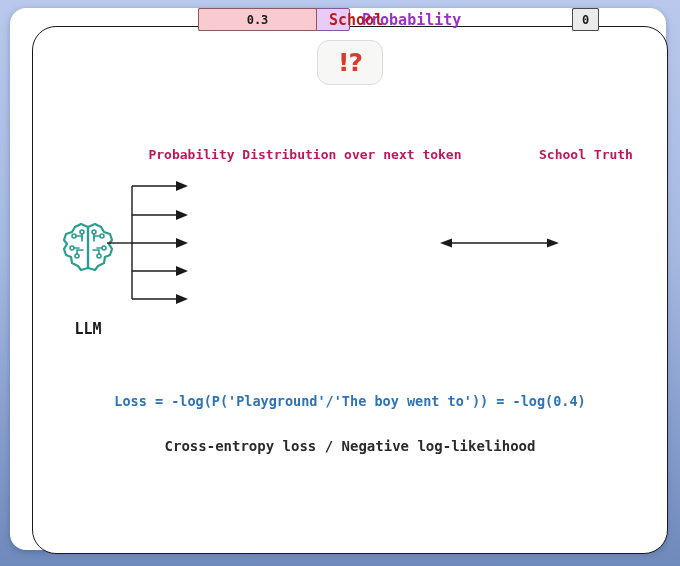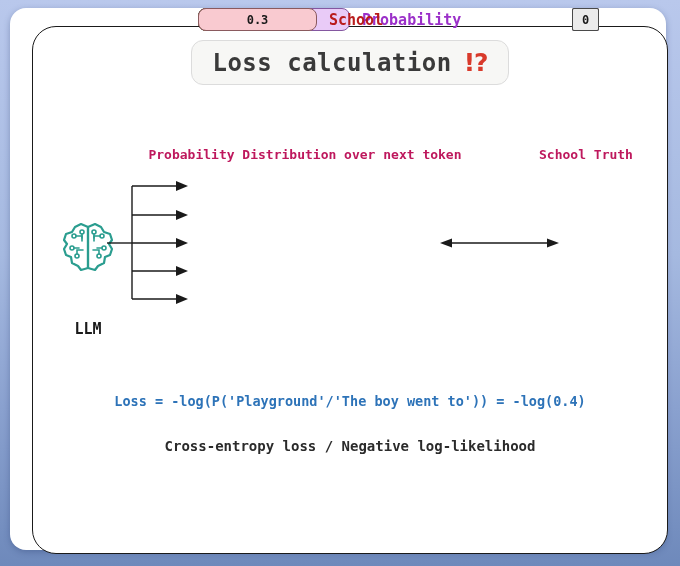--- a/index.html
+++ b/index.html
@@ -31,21 +31,21 @@
   .overlay{position:absolute;left:0;top:0;pointer-events:none;}
   .brain{position:absolute;left:50px;top:214px;}
   .llm-label{position:absolute;left:50px;top:268px;width:56px;text-align:center;font-size:15px;font-weight:bold;color:#1b1b1b;margin-top:44px;}
   .row{position:absolute;left:188px;display:flex;align-items:center;height:23px;}
   .row:nth-of-type(1){top:175px;}
   .row:nth-of-type(2){top:203px;}
   .row:nth-of-type(3){top:231px;}
   .row:nth-of-type(4){top:260px;}
   .row:nth-of-type(5){top:288px;}
   .bar{
-    height:23px;border:1.6px solid #333;border-radius:8px;box-sizing:border-box;
+    height:23px;border:1.6px solid #333;border-radius:2px;box-sizing:border-box;
     display:flex;align-items:center;justify-content:center;
   }
   .bar-value{font-size:12px;font-weight:bold;color:#1a1a1a;}
   .tok-label{margin-left:12px;font-size:15px;font-weight:bold;white-space:nowrap;}
   .gt-box{
     position:absolute;left:562px;width:27px;height:23px;box-sizing:border-box;
     border:1.5px solid #4a4a4a;border-radius:2px;background:#ebebeb;
     display:flex;align-items:center;justify-content:center;
     font-size:12px;font-weight:bold;color:#1a1a1a;
   }
@@ -64,21 +64,20 @@
   }
 </style>
 </head>
 <body>
 
 <div class="card">
   <div class="inner"></div>
 
   <div class="title-wrap">
     <div class="title-box">
-      <span class="title-text">Loss calculation</span>
       <span class="title-mark">!?</span>
     </div>
   </div>
 
   <div class="heading heading-dist">Probability Distribution over next token</div>
   <div class="heading heading-gt">School Truth</div>
 
   <svg class="brain" width="56" height="52" viewBox="0 0 56 52">
     <g stroke="#2a9d8f" fill="none" stroke-width="2.2" stroke-linejoin="round" stroke-linecap="round">
       <path d="M28 5 L21 2 L15 5 L12 10 L6 12 L4 18 L7 22 L4 27 L6 33 L11 35 L12 41 L18 44 L21 48 L28 46 Z"></path>

